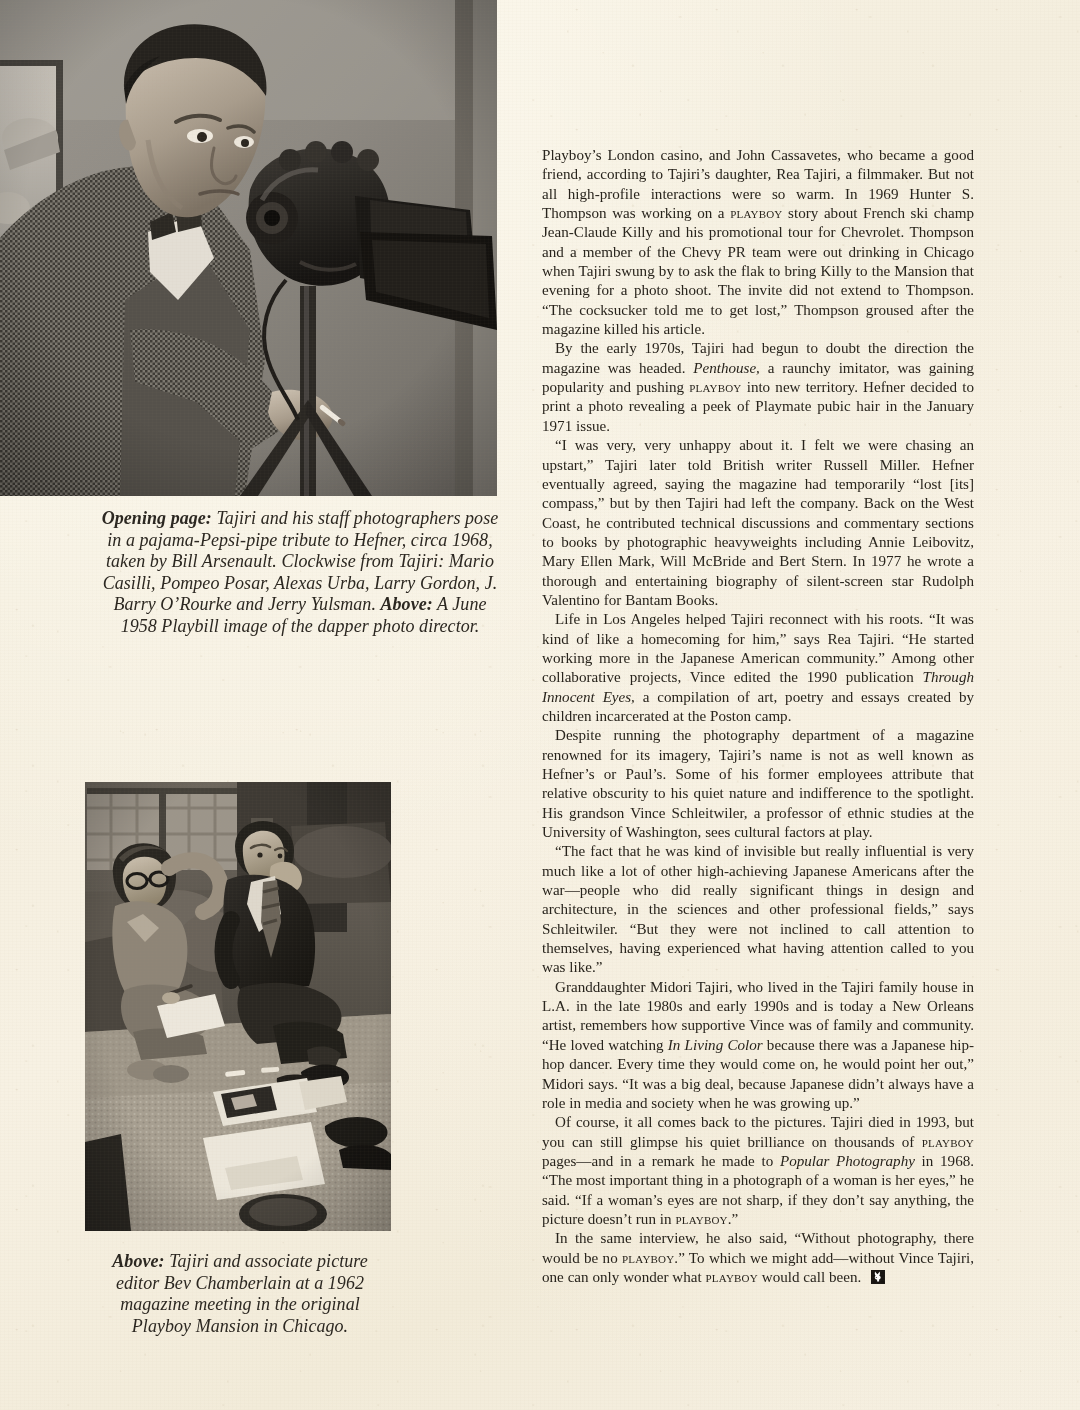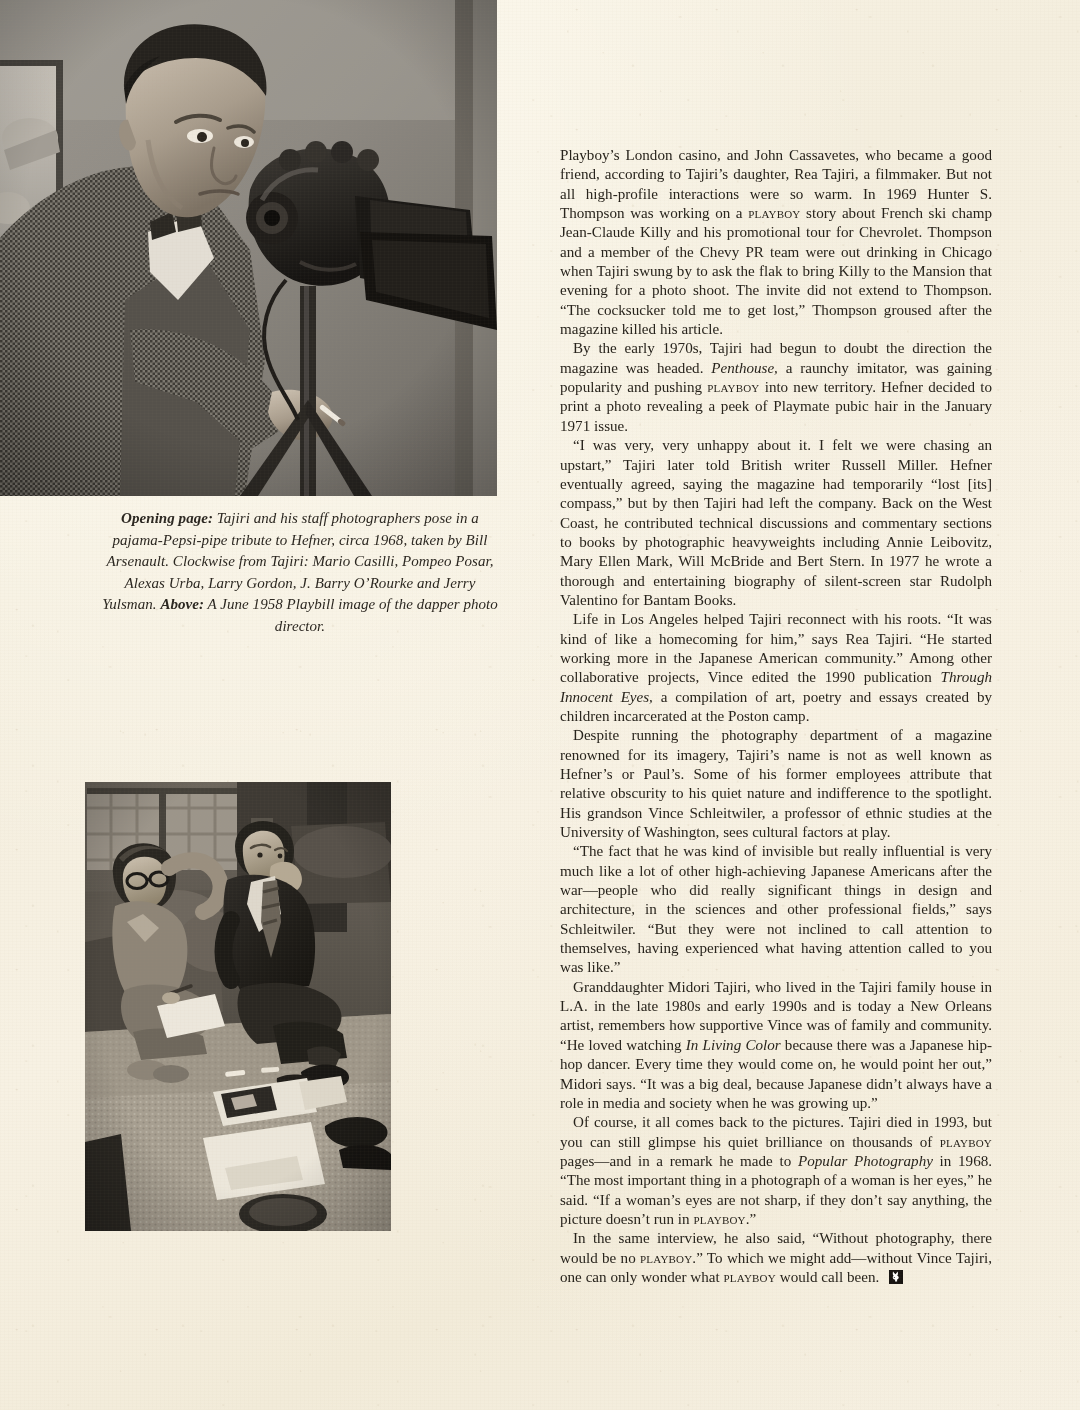--- a/index.html
+++ b/index.html
@@ -61,40 +61,40 @@
     box-shadow: 0 0 0 0 rgba(0,0,0,0);
   }
   .ph-svg { display: block; width: 100%; height: 100%; }
 
   
   .caption {
     position: absolute;
     text-align: center;
     font-family: "Liberation Serif", "DejaVu Serif", serif;
     font-style: italic;
-    font-size: 15px;
+    font-size: 18px;
     line-height: 21.5px;
     color: #2a2620;
     letter-spacing: .05px;
   }
   .caption .lead {
     font-weight: 700;
     font-style: italic;
   }
   .caption-top {
     left: 96px; top: 508px; width: 408px;
   }
   .caption-bottom {
     left: 106px; top: 1251px; width: 268px;
   }
 
   
   .column {
     position: absolute;
-    left: 560px;
+    left: 542px;
     top: 146px;
     width: 432px;
   }
   .column p {
     margin: 0;
     text-align: justify;
     text-justify: inter-word;
     font-size: 15.1px;
     line-height: 19.35px;
     text-indent: 13px;
@@ -375,20 +375,23 @@
       <rect width="306" height="449" fill="url(#vg2)"></rect>
       <defs>
         <radialGradient id="vg2" cx="50%" cy="45%" r="78%">
           <stop offset="58%" stop-color="rgba(0,0,0,0)"></stop>
           <stop offset="100%" stop-color="rgba(0,0,0,0.3)"></stop>
         </radialGradient>
       </defs>
     </svg>
   </div>
 
+  <div class="caption caption-bottom">
+    <span class="lead">Above:</span><span> Tajiri and associate picture editor Bev Chamberlain at a 1962 magazine meeting in the original Playboy Mansion in Chicago.</span>
+  </div>
 
   <div class="column" id="article-column">
       <p class="first"><span>Playboy’s London casino, and John Cassavetes, who became a good friend, according to Tajiri’s daughter, Rea Tajiri, a filmmaker. But not all high-profile interactions were so warm. In 1969 Hunter S. Thompson was working on a </span><span class="sc">playboy</span><span> story about French ski champ Jean-Claude Killy and his promotional tour for Chevrolet. Thompson and a member of the Chevy PR team were out drinking in Chicago when Tajiri swung by to ask the flak to bring Killy to the Mansion that evening for a photo shoot. The invite did not extend to Thompson. “The cocksucker told me to get lost,” Thompson groused after the magazine killed his article.</span></p>
       <p><span>By the early 1970s, Tajiri had begun to doubt the direction the magazine was headed. </span><em>Penthouse,</em><span> a raunchy imitator, was gaining popularity and pushing </span><span class="sc">playboy</span><span> into new territory. Hefner decided to print a photo revealing a peek of Playmate pubic hair in the January 1971 issue.</span></p>
       <p><span>“I was very, very unhappy about it. I felt we were chasing an upstart,” Tajiri later told British writer Russell Miller. Hefner eventually agreed, saying the magazine had temporarily “lost [its] compass,” but by then Tajiri had left the company. Back on the West Coast, he contributed technical discussions and commentary sections to books by photographic heavyweights including Annie Leibovitz, Mary Ellen Mark, Will McBride and Bert Stern. In 1977 he wrote a thorough and entertaining biography of silent-screen star Rudolph Valentino for Bantam Books.</span></p>
       <p><span>Life in Los Angeles helped Tajiri reconnect with his roots. “It was kind of like a homecoming for him,” says Rea Tajiri. “He started working more in the Japanese American community.” Among other collaborative projects, Vince edited the 1990 publication </span><em>Through Innocent Eyes,</em><span> a compilation of art, poetry and essays created by children incarcerated at the Poston camp.</span></p>
       <p><span>Despite running the photography department of a magazine renowned for its imagery, Tajiri’s name is not as well known as Hefner’s or Paul’s. Some of his former employees attribute that relative obscurity to his quiet nature and indifference to the spotlight. His grandson Vince Schleitwiler, a professor of ethnic studies at the University of Washington, sees cultural factors at play.</span></p>
       <p><span>“The fact that he was kind of invisible but really influential is very much like a lot of other high-achieving Japanese Americans after the war—people who did really significant things in design and architecture, in the sciences and other professional fields,” says Schleitwiler. “But they were not inclined to call attention to themselves, having experienced what having attention called to you was like.”</span></p>
       <p><span>Granddaughter Midori Tajiri, who lived in the Tajiri family house in L.A. in the late 1980s and early 1990s and is today a New Orleans artist, remembers how supportive Vince was of family and community. “He loved watching </span><em>In Living Color</em><span> because there was a Japanese hip-hop dancer. Every time they would come on, he would point her out,” Midori says. “It was a big deal, because Japanese didn’t always have a role in media and society when he was growing up.”</span></p>
       <p><span>Of course, it all comes back to the pictures. Tajiri died in 1993, but you can still glimpse his quiet brilliance on thousands of </span><span class="sc">playboy</span><span> pages—and in a remark he made to </span><em>Popular Photography</em><span> in 1968. “The most important thing in a photograph of a woman is her eyes,” he said. “If a woman’s eyes are not sharp, if they don’t say anything, the picture doesn’t run in </span><span class="sc">playboy</span><span>.”</span></p>

